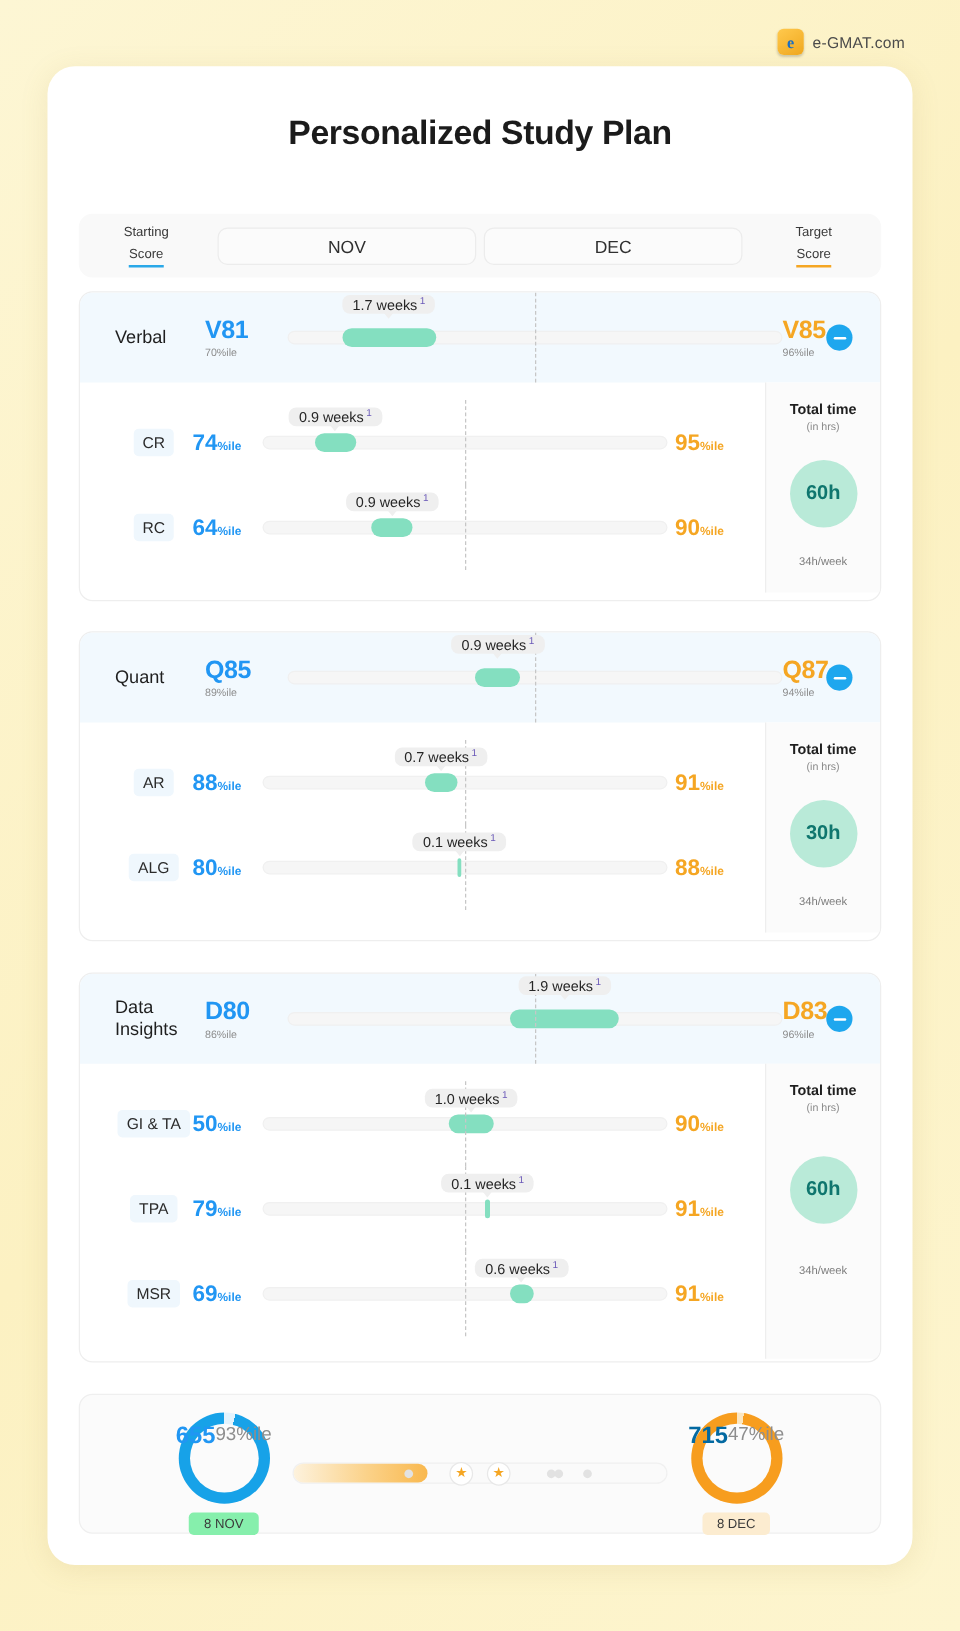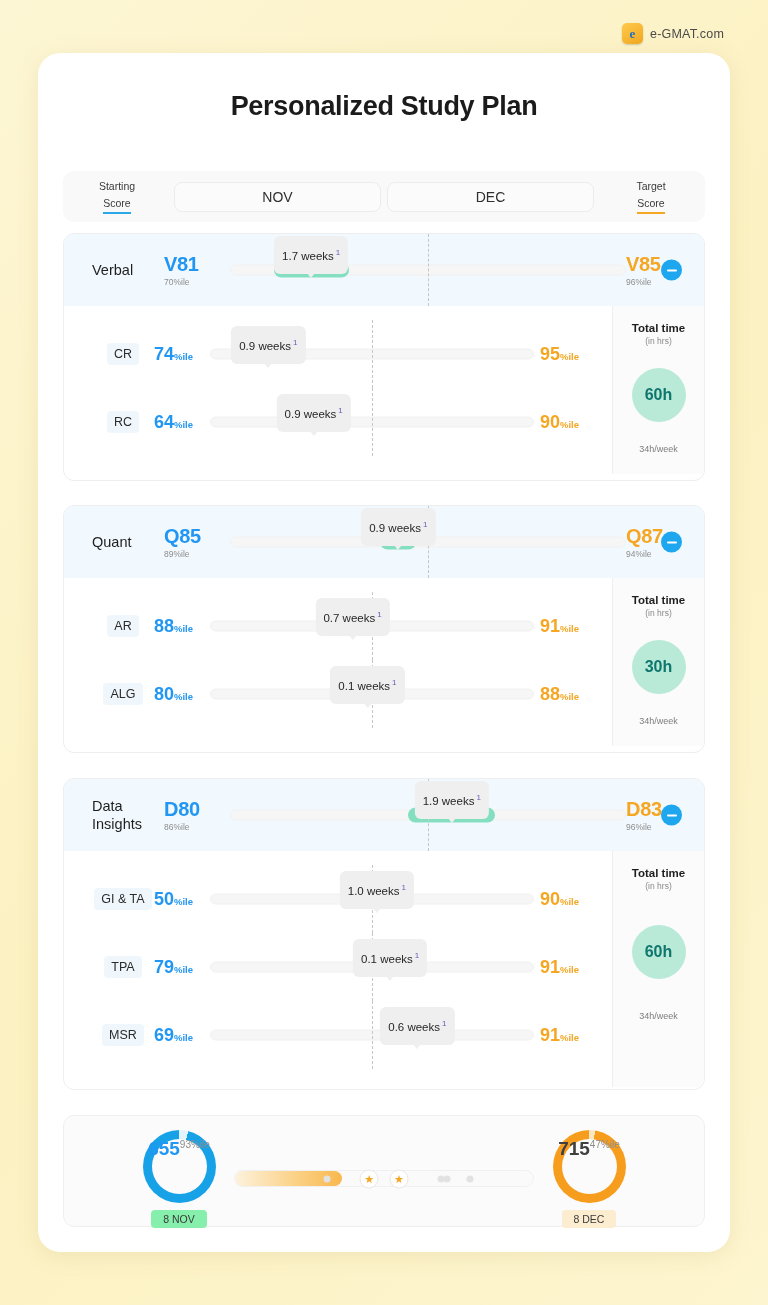--- a/index.html
+++ b/index.html
@@ -114,21 +114,21 @@
   .fill {
     position:absolute; top:50%; transform:translateY(-50%);
     height: 15px; background:#84dfc0; border-radius:8px;
   }
   .dash {
     position:absolute; top:0; bottom:0; width:0;
     border-left: 1px dashed #c6c6c6;
   }
   .wbadge {
     position:absolute; transform: translate(-50%,0);
-    background:#efefef; border-radius:6px; padding:12px 8px;
+    background:#efefef; border-radius:6px; padding:0 8px;
     font-size:11.5px; color:#262626; white-space:nowrap;
   }
   .wbadge sup { font-size:8px; color:#6b5ab8; margin-left:2px; }
   .wbadge::after {
     content:""; position:absolute; left:50%; bottom:-4px;
     margin-left:-4px; border-left:4px solid transparent;
     border-right:4px solid transparent; border-top:5px solid #efefef;
   }
 
   
@@ -159,22 +159,22 @@
     margin:0 auto; display:flex; align-items:center; justify-content:center;
     flex-direction:column;
   }
   .ring.blue { background: conic-gradient(#e3f3fd 0deg 14deg, #17a2e8 14deg 360deg); }
   .ring.orange { background: conic-gradient(#fbe6c0 0deg 9deg, #f79d1e 9deg 360deg); }
   .ring-inner {
     width:55px; height:55px; border-radius:50%; background:#fbfbfb;
     display:flex; flex-direction:row; align-items:flex-start; justify-content:center;
   }
   .ring-inner .v { font-size:19px; font-weight:bold; color:#2196f3; line-height:20px;}
-  .ring.orange .ring-inner .v { color:#404040; }
-  .ring-inner .p { font-size:10px; color:#8d8d8d; }
+  .ring.orange .ring-inner .v { color:#0369a1; }
+  .ring-inner .p { font-size:15px; color:#8d8d8d; }
   .date-chip {
     display:inline-block; margin-top:7px; padding:3px 12px; border-radius:4px;
     font-size:10.5px; color:#3a3a3a;
   }
   .date-chip.b { background:#86efac; }
   .date-chip.o { background:#fcecd0; }
 
   .prog {
     position:absolute; left:170px; top:54px; width:300px; height:17px;
     background:#fafafa; border:1px solid #f0f0f0; border-radius:9px;

